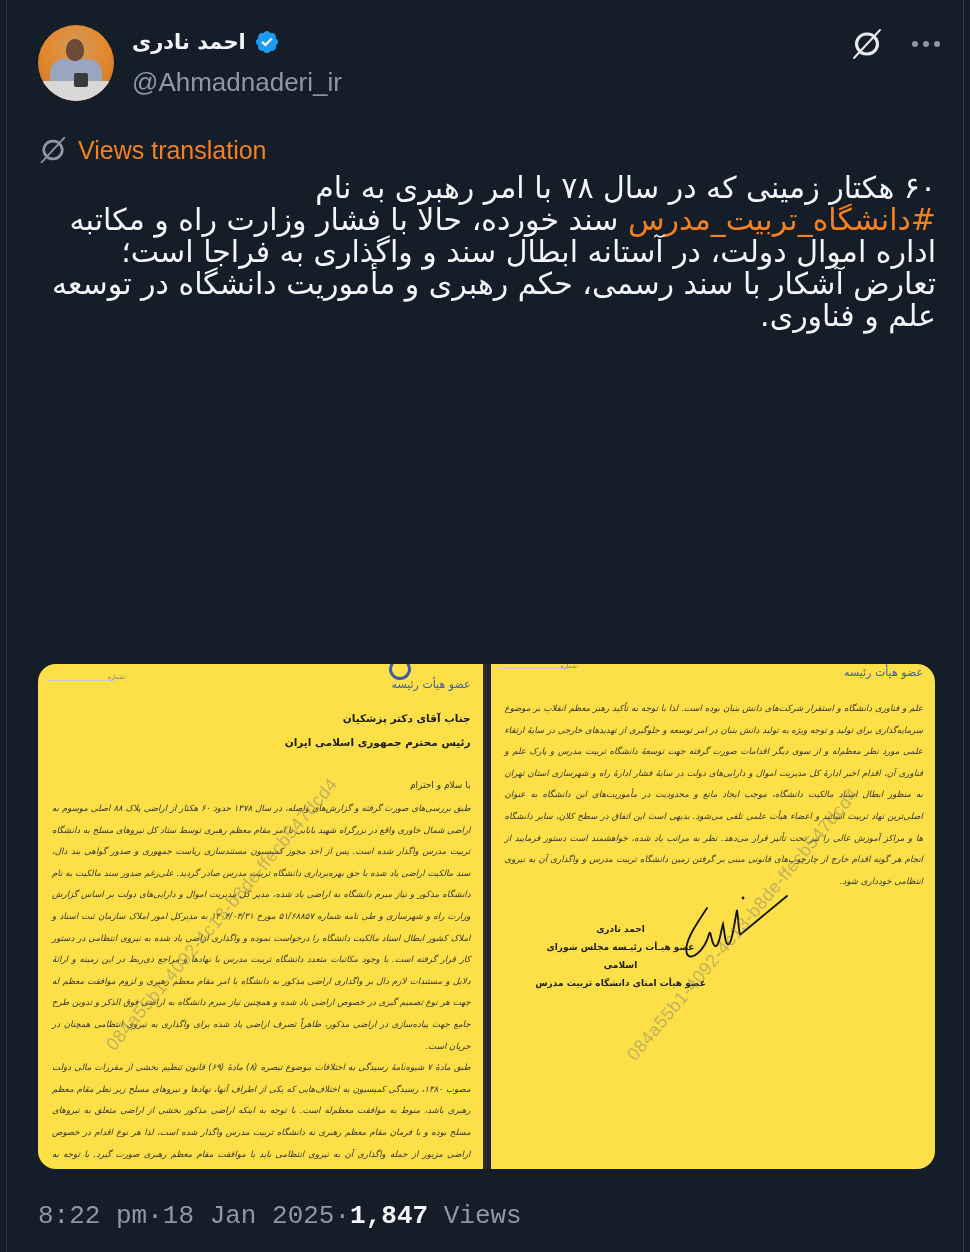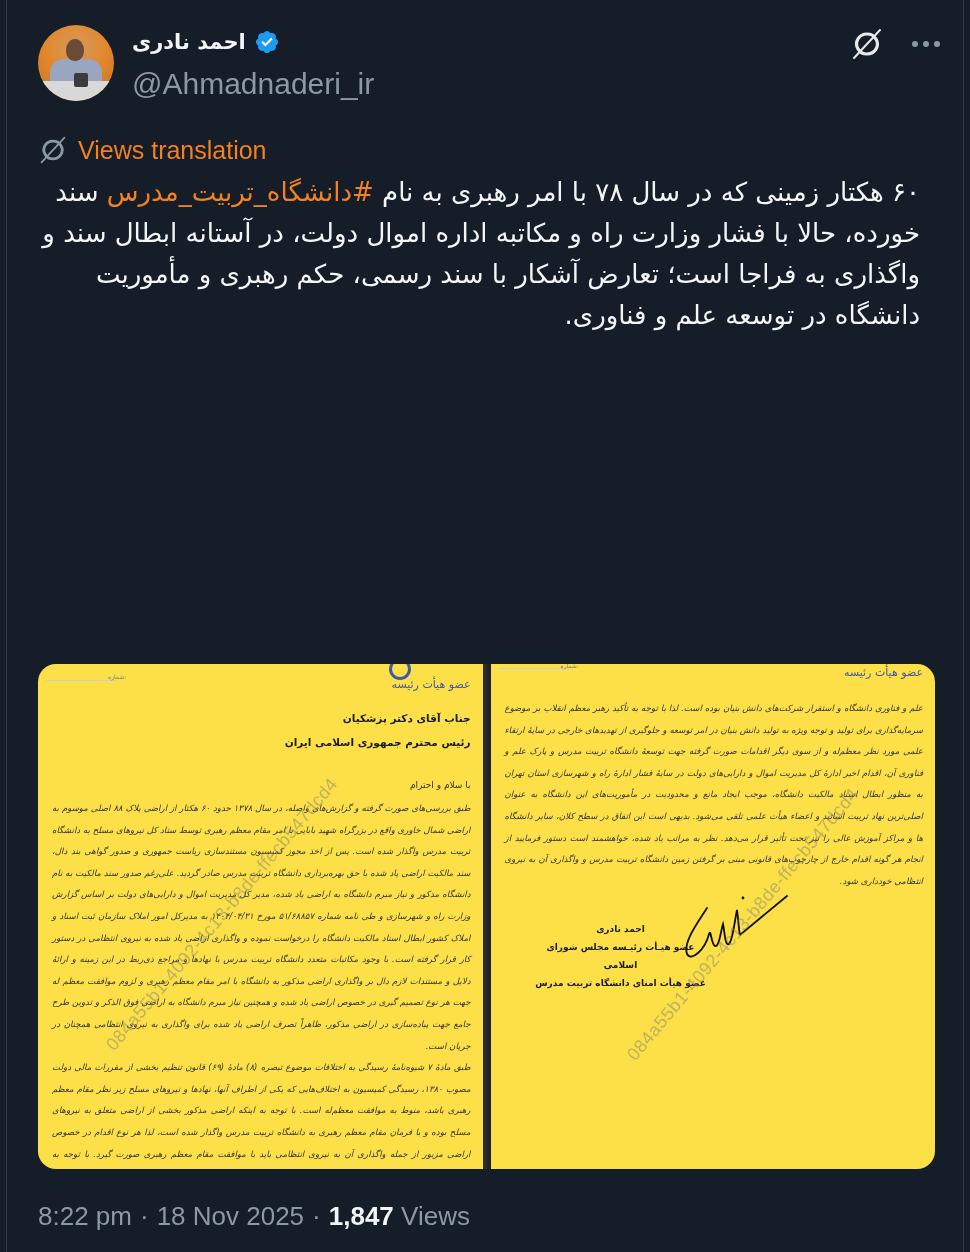--- a/index.html
+++ b/index.html
@@ -50,44 +50,44 @@
       direction: ltr;
     }
     .display-name {
       font-family: "DejaVu Sans", sans-serif;
       font-weight: bold; font-size: 21px; color: #f2f4f5; direction: rtl;
     }
     .verified-icon {
       width: 26px; height: 26px; display: inline-block;
     }
     .handle {
-      position: absolute; left: 94px; top: 42px; font-size: 30px; color: #8b98a5;
+      position: absolute; left: 94px; top: 42px; font-size: 26px; color: #8b98a5;
     }
     .header-actions {
       position: absolute; right: 0; top: 2px; display: flex; align-items: center; gap: 28px;
     }
     .grok-icon { width: 34px; height: 34px; display: inline-block; }
     .more-icon { display: inline-flex; gap: 5px; align-items: center; }
     .more-icon span { width: 6px; height: 6px; border-radius: 50%; background: #8b98a5; display: block; }
 
     
     .translate-row {
       position: absolute; left: 38px; top: 135px; display: flex; align-items: center; gap: 10px;
     }
     .translate-icon { width: 30px; height: 30px; display: inline-block; }
     .translate-link {
       color: #f4801f; font-size: 25px; cursor: pointer;
     }
 
     
     .tweet-text {
-      position: absolute; left: 38px; right: 50px; top: 172px;
+      position: absolute; left: 38px; right: 34px; top: 172px;
       direction: rtl; text-align: right;
       font-family: "DejaVu Sans", sans-serif;
-      font-size: 26px; line-height: 41px; color: #f3f5f6;
+      font-size: 30px; line-height: 32px; color: #f3f5f6;
       white-space: normal;
     }
     .tweet-text p { margin: 0; }
     .tweet-text p + p { margin-top: 47px; }
     .hashtag { color: #f4801f; cursor: pointer; }
 
     
     .media {
       position: absolute; left: 38px; top: 664px; width: 897px; height: 505px;
       display: flex; gap: 4px; border-radius: 18px; overflow: hidden;
@@ -130,21 +130,21 @@
     .doc .signature {
       position: absolute;
     }
     .watermark {
       position: absolute; font-family: "Liberation Sans", sans-serif; font-size: 18px; color: rgba(120,120,120,0.45);
       transform-origin: left bottom; white-space: nowrap; pointer-events: none; letter-spacing: 0.5px;
     }
 
     
     .meta-row {
-      position: absolute; left: 38px; top: 1201px; font-size: 26px; color: #8b98a5; display: flex; gap: 8px; align-items: baseline;
+      position: absolute; left: 38px; top: 1201px; font-size: 26px; color: #8b98a5; display: flex; align-items: baseline; font-family: Liberation Mono, monospace;
     }
     .meta-row .views-count { color: #f2f4f5; font-weight: bold; }
     .meta-row .dot { color: #8b98a5; }
   </style>
 </head>
 <body>
 
 <div class="frame-line-left"></div>
 <div class="frame-line-right"></div>
 
@@ -231,16 +231,16 @@
       <path d="M38 14 C28 30 14 48 18 60 C22 68 36 56 40 40 C42 34 42 50 46 52 C50 54 52 36 54 30 C56 40 56 52 60 50 C64 46 66 24 68 16 C70 30 70 44 72 40 L118 2" fill="none" stroke="#111" stroke-width="1.8" stroke-linecap="round"></path>
       <circle cx="74" cy="4" r="1.4" fill="#111"></circle>
     </svg>
     <div class="watermark" style="left: 148px; top: 380px; transform: rotate(-50deg);">084a55b1-4092-4c13-b8de-ffecb547dcd4</div>
   </div>
 </div>
 
 <div class="meta-row">
   <span>8:22 pm</span>
   <span class="dot">·</span>
-  <span>18 Nov 2025</span>
+  <span>18 Jan 2025</span>
   <span class="dot">·</span>
   <span><span class="views-count">1,847</span> <span>Views</span></span>
 </div>
 
 </body></html>

